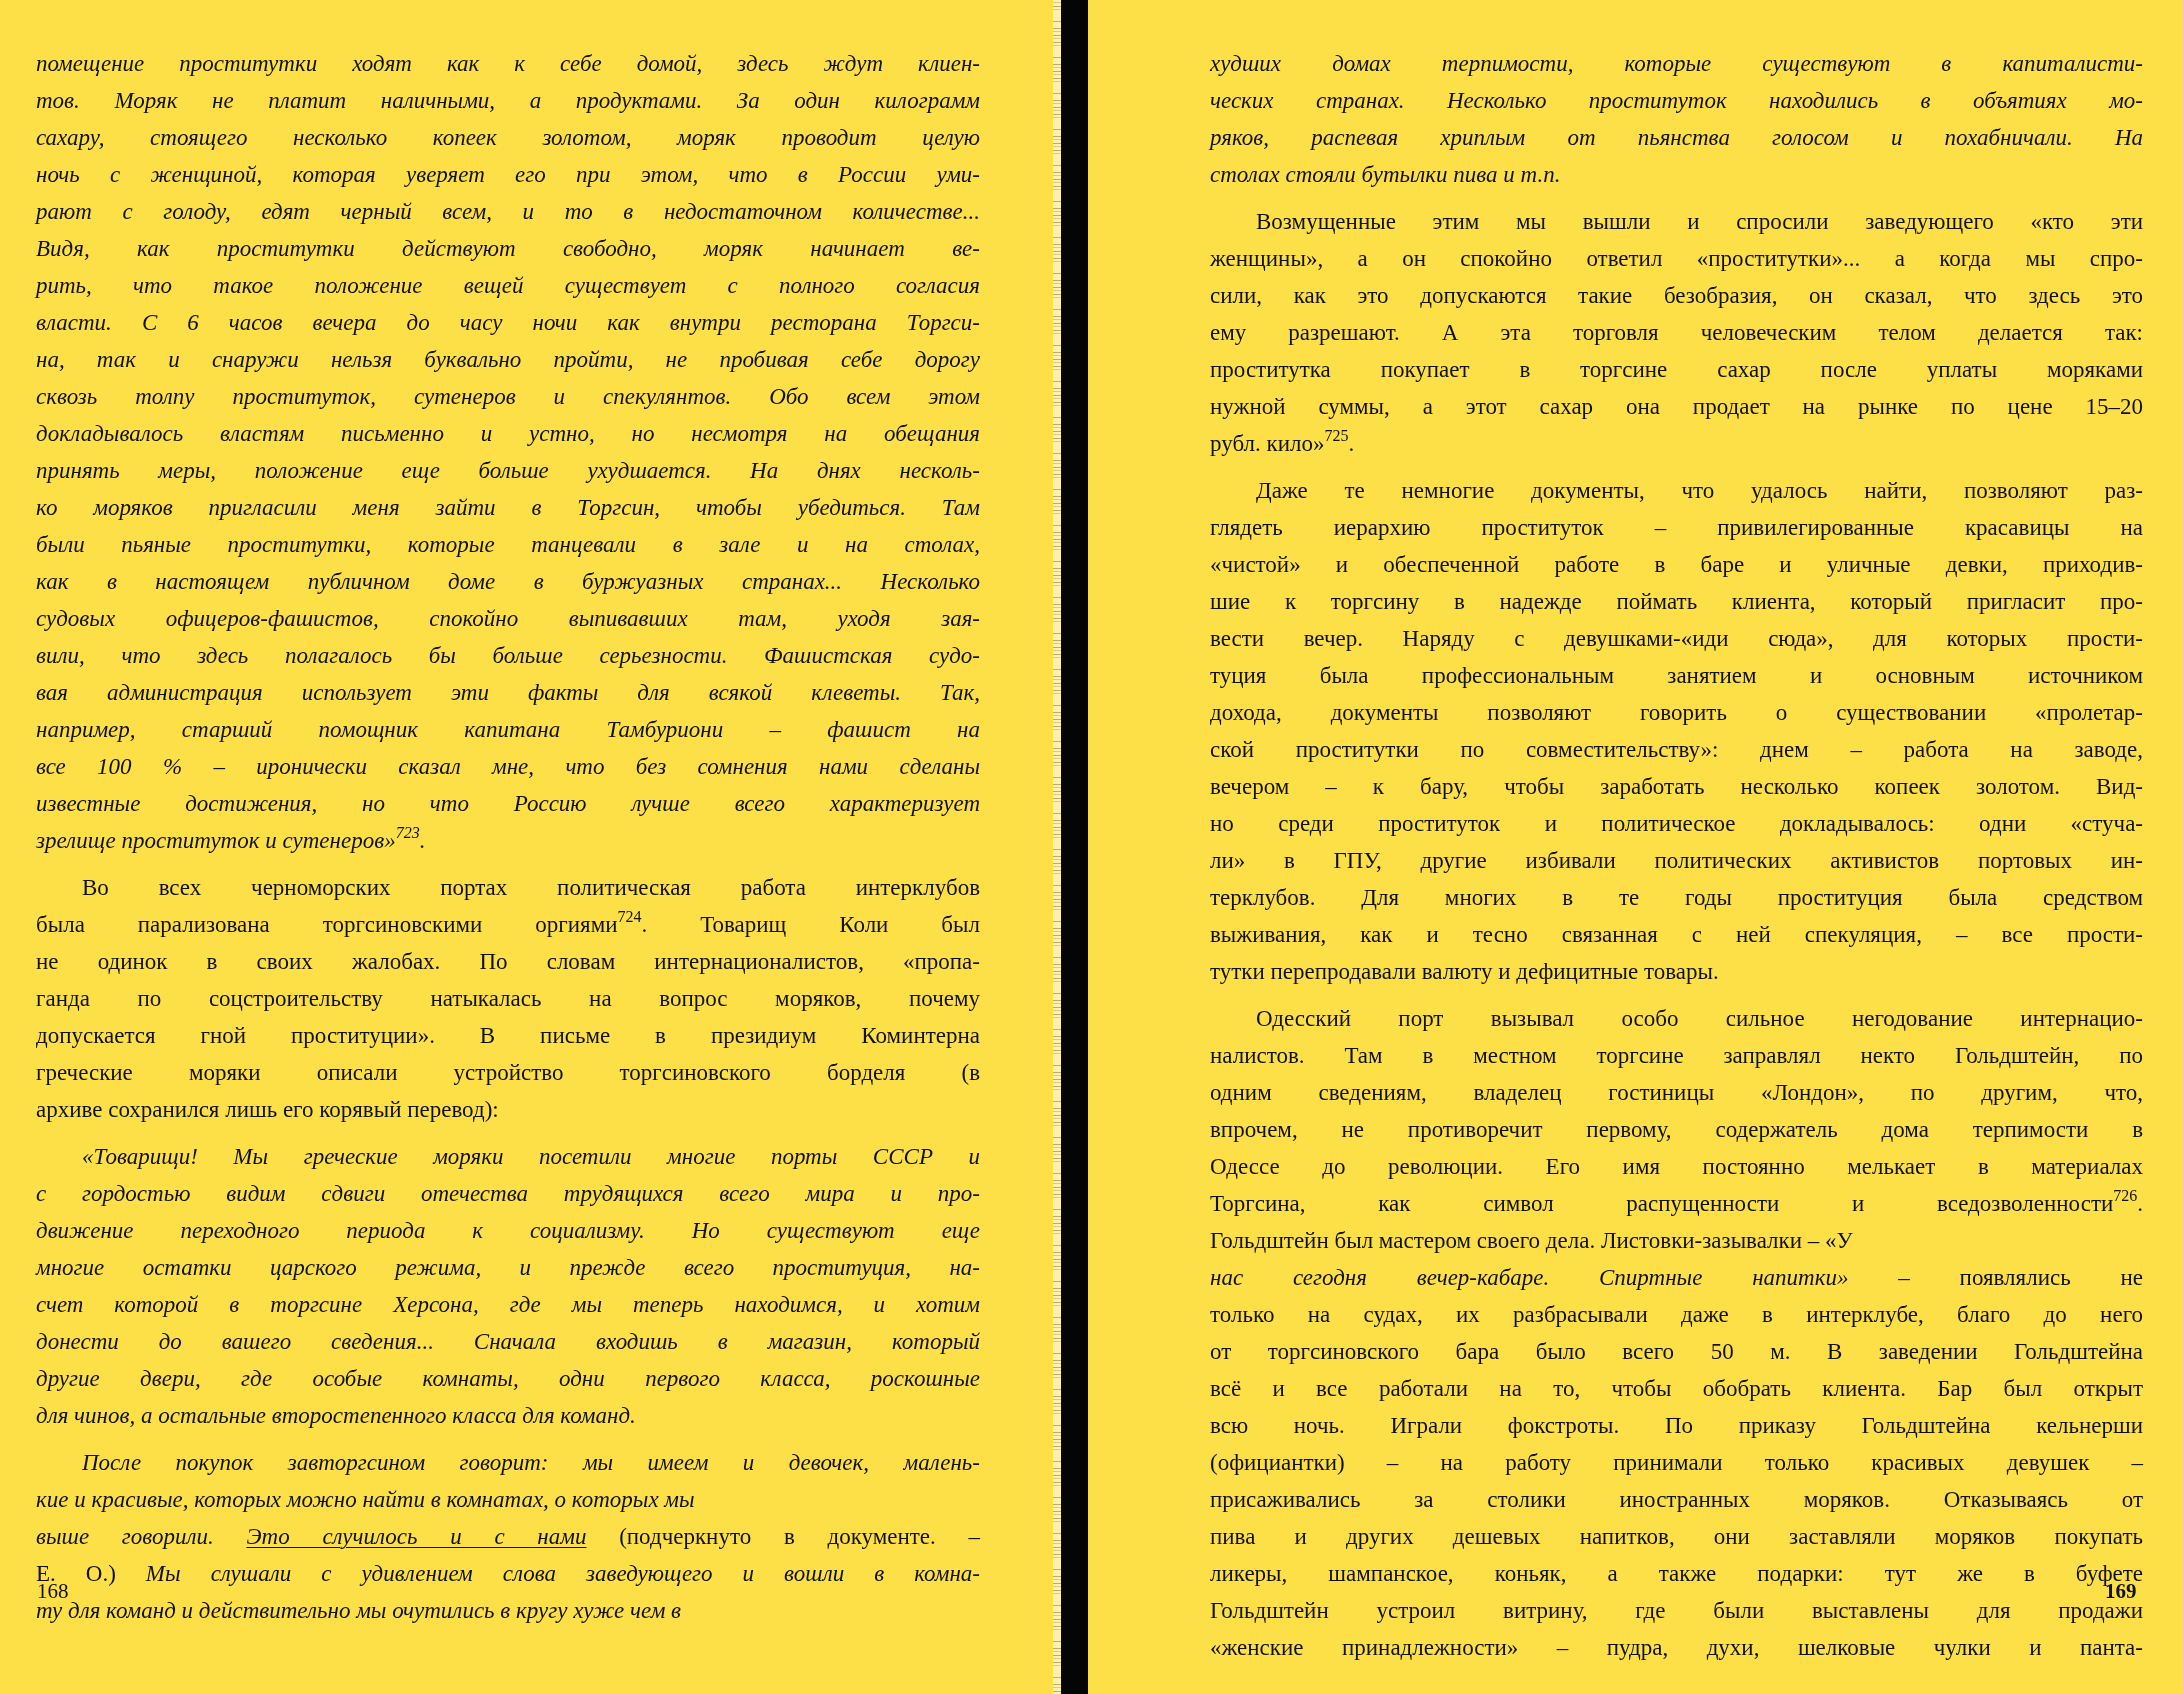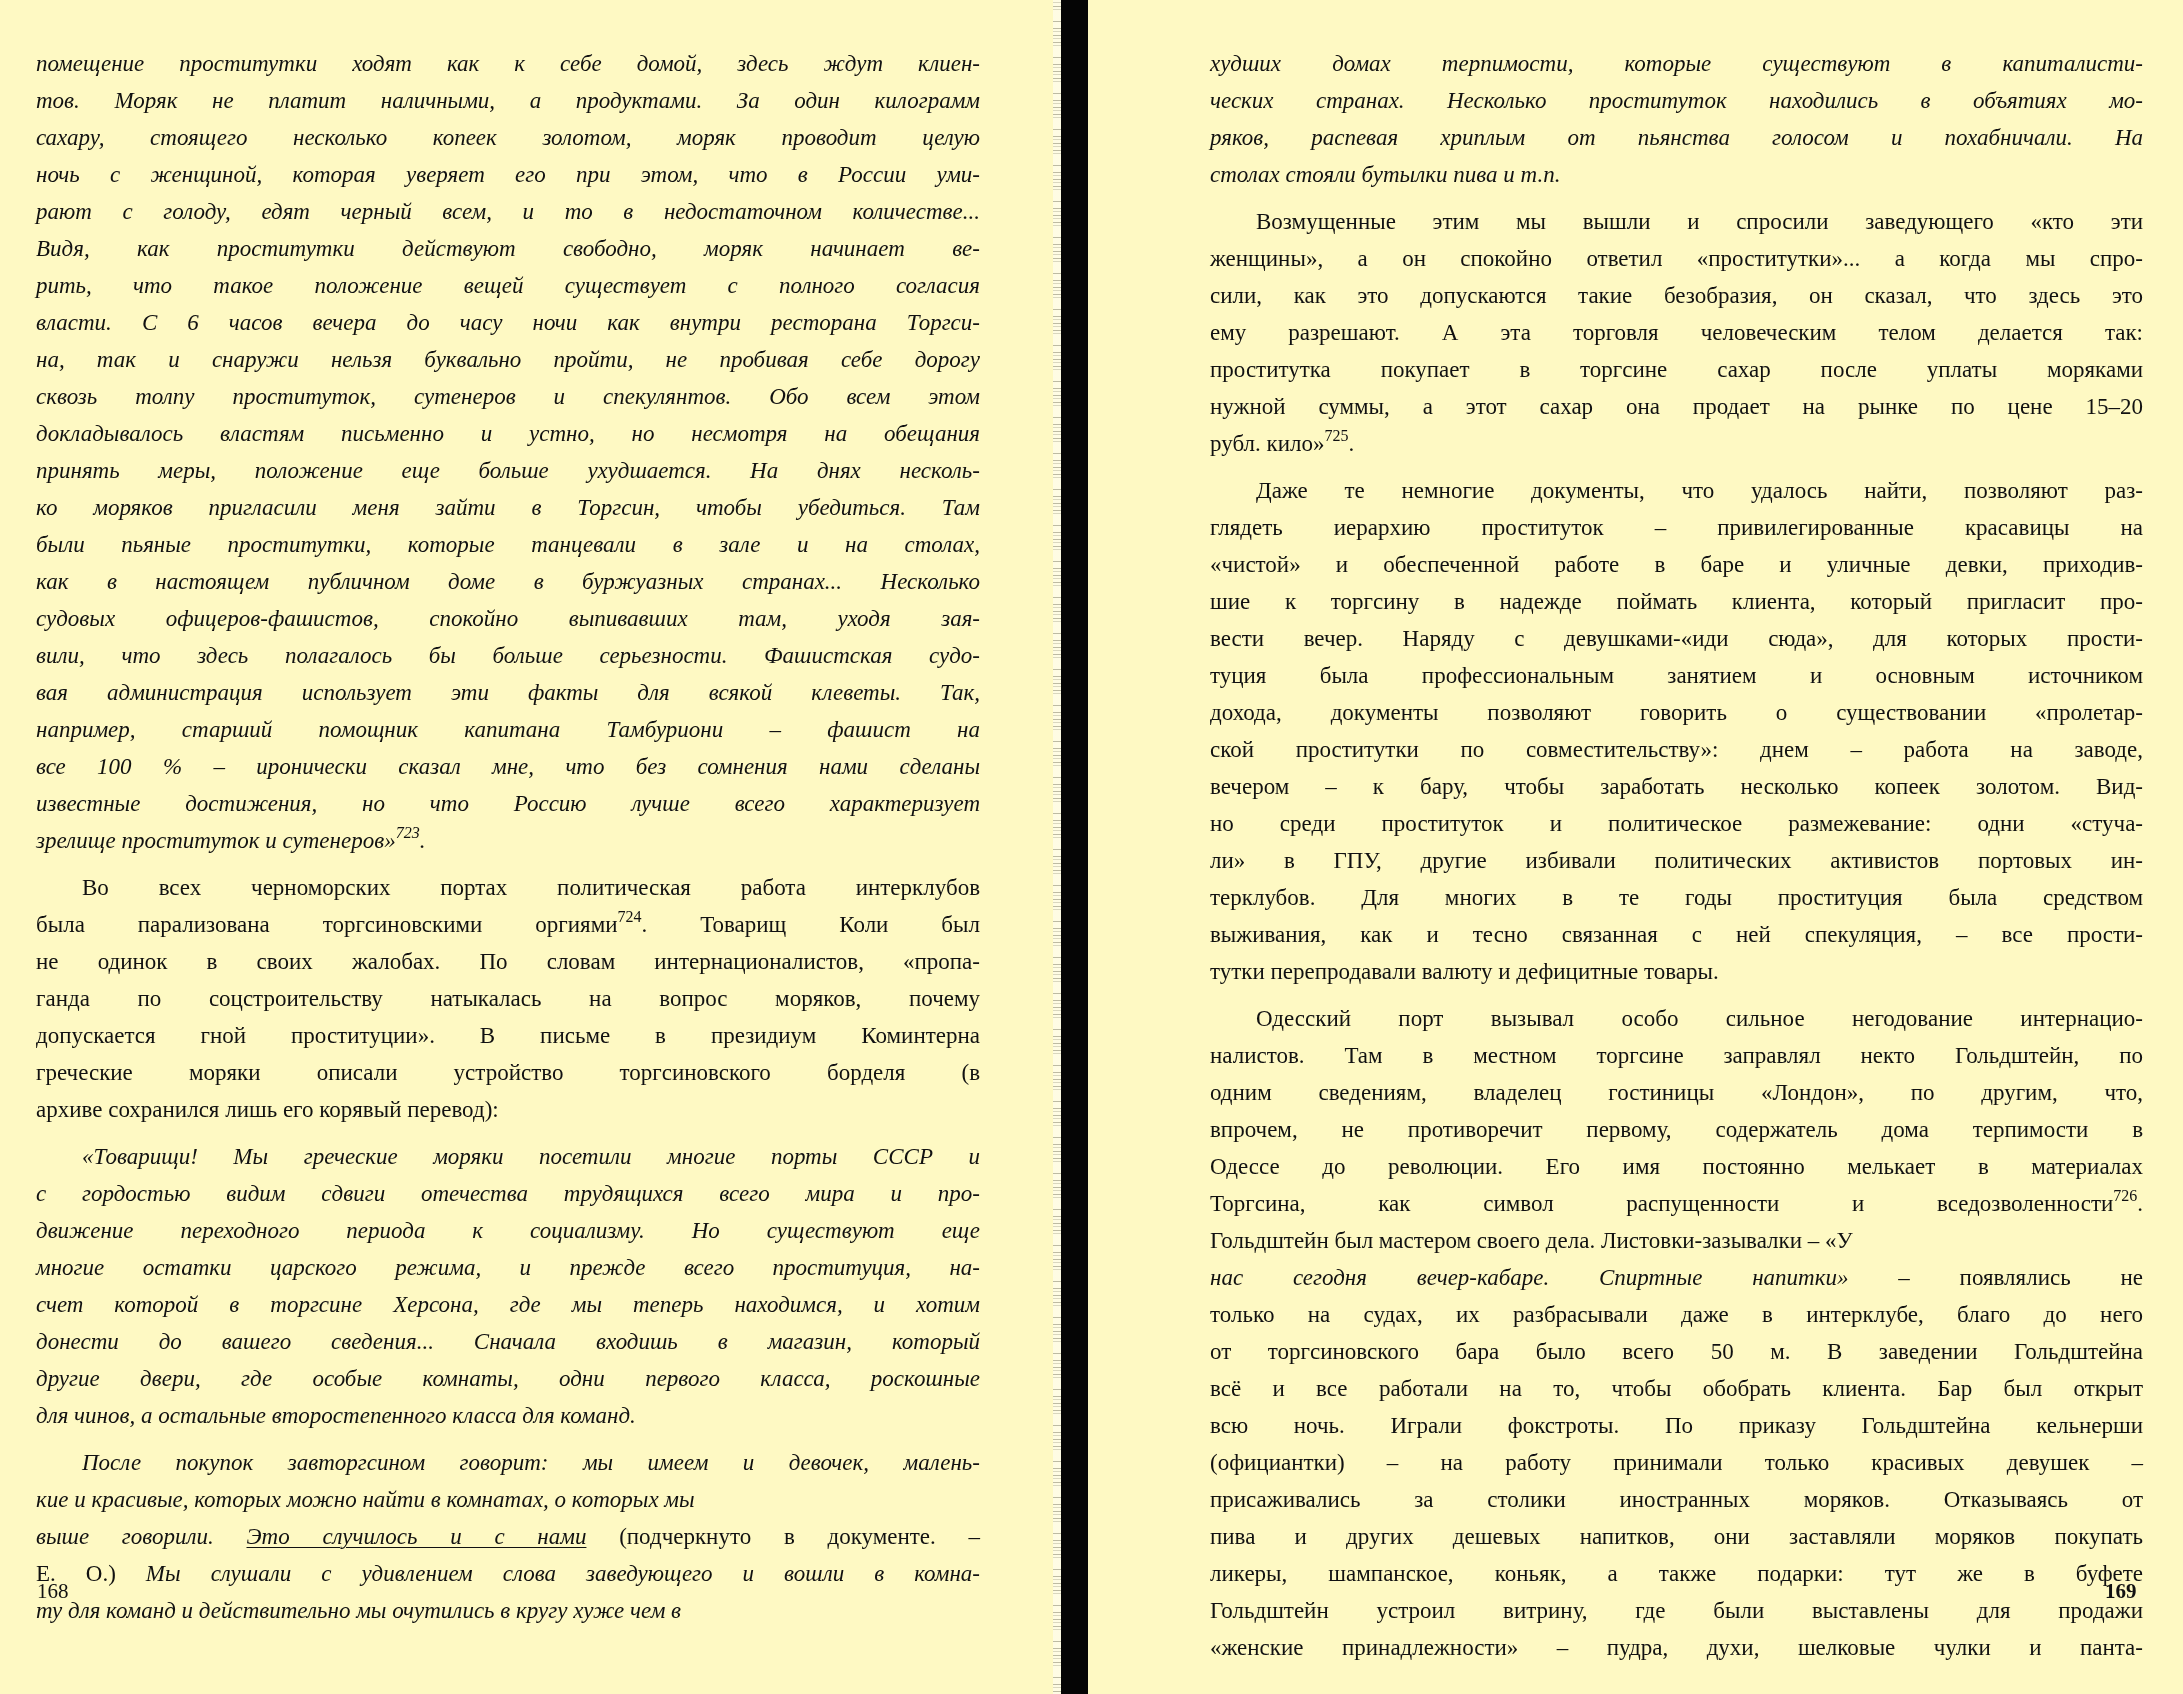--- a/index.html
+++ b/index.html
@@ -1,18 +1,18 @@
 <!DOCTYPE html>
 <html style="font-size:11.5px"><head>
 <meta charset="utf-8">
 <style>
   html, body { margin: 0; padding: 0; background: #ffffff; }
   body { width: 2183px; height: 1695px; position: relative; overflow: hidden;
          font-family: "Liberation Serif", "DejaVu Serif", serif; color: #111; }
-  .spread { position: absolute; left: 0; top: 0; width: 2183px; height: 1695px; background: #fef9c3; }
+  .spread { position: absolute; left: 0; top: 0; width: 2183px; height: 1695px; background: #fde047; }
   .page { position: absolute; top: 0; height: 1695px; }
   .page.left { left: 0; width: 1059px; }
   .page.right { left: 1089px; width: 1094px; }
   .binding { position: absolute; left: 1061px; top: 0; width: 27px; height: 1695px; background: #050505; }
   .binding-edge { position: absolute; left: 1053px; top: 0; width: 8.6px; height: 1695px;
                   background: repeating-linear-gradient(180deg, #fff 0 2.2px, #bbb 2.2px 2.9px, #fff 2.9px 6.5px, #888 6.5px 7.2px); opacity: .55; }
   .text-block { position: absolute; }
   .page.left .text-block { left: 36px; top: 45px; width: 944px; }
   .page.right .text-block { left: 121px; top: 45px; width: 933px; }
   .line { display: block; height: 37px; line-height: 37px; font-size: 23px; white-space: nowrap;
@@ -103,21 +103,21 @@
         <div class="gap"></div>
         <span class="line indent">Даже те немногие документы, что удалось найти, позволяют раз-</span>
         <span class="line">глядеть иерархию проституток – привилегированные красавицы на</span>
         <span class="line">«чистой» и обеспеченной работе в баре и уличные девки, приходив-</span>
         <span class="line">шие к торгсину в надежде поймать клиента, который пригласит про-</span>
         <span class="line">вести вечер. Наряду с девушками-«иди сюда», для которых прости-</span>
         <span class="line">туция была профессиональным занятием и основным источником</span>
         <span class="line">дохода, документы позволяют говорить о существовании «пролетар-</span>
         <span class="line">ской проститутки по совместительству»: днем – работа на заводе,</span>
         <span class="line">вечером – к бару, чтобы заработать несколько копеек золотом. Вид-</span>
-        <span class="line">но среди проституток и политическое размежевание: одни «стуча-</span>
+        <span class="line">но среди проституток и политическое докладывалось: одни «стуча-</span>
         <span class="line">ли» в ГПУ, другие избивали политических активистов портовых ин-</span>
         <span class="line">терклубов. Для многих в те годы проституция была средством</span>
         <span class="line">выживания, как и тесно связанная с ней спекуляция, – все прости-</span>
         <span class="line last">тутки перепродавали валюту и дефицитные товары.</span>
         <div class="gap"></div>
         <span class="line indent">Одесский порт вызывал особо сильное негодование интернацио-</span>
         <span class="line">налистов. Там в местном торгсине заправлял некто Гольдштейн, по</span>
         <span class="line">одним сведениям,  владелец гостиницы «Лондон», по другим, что,</span>
         <span class="line">впрочем, не противоречит первому, содержатель дома терпимости в</span>
         <span class="line">Одессе до революции. Его имя постоянно мелькает в материалах</span>

